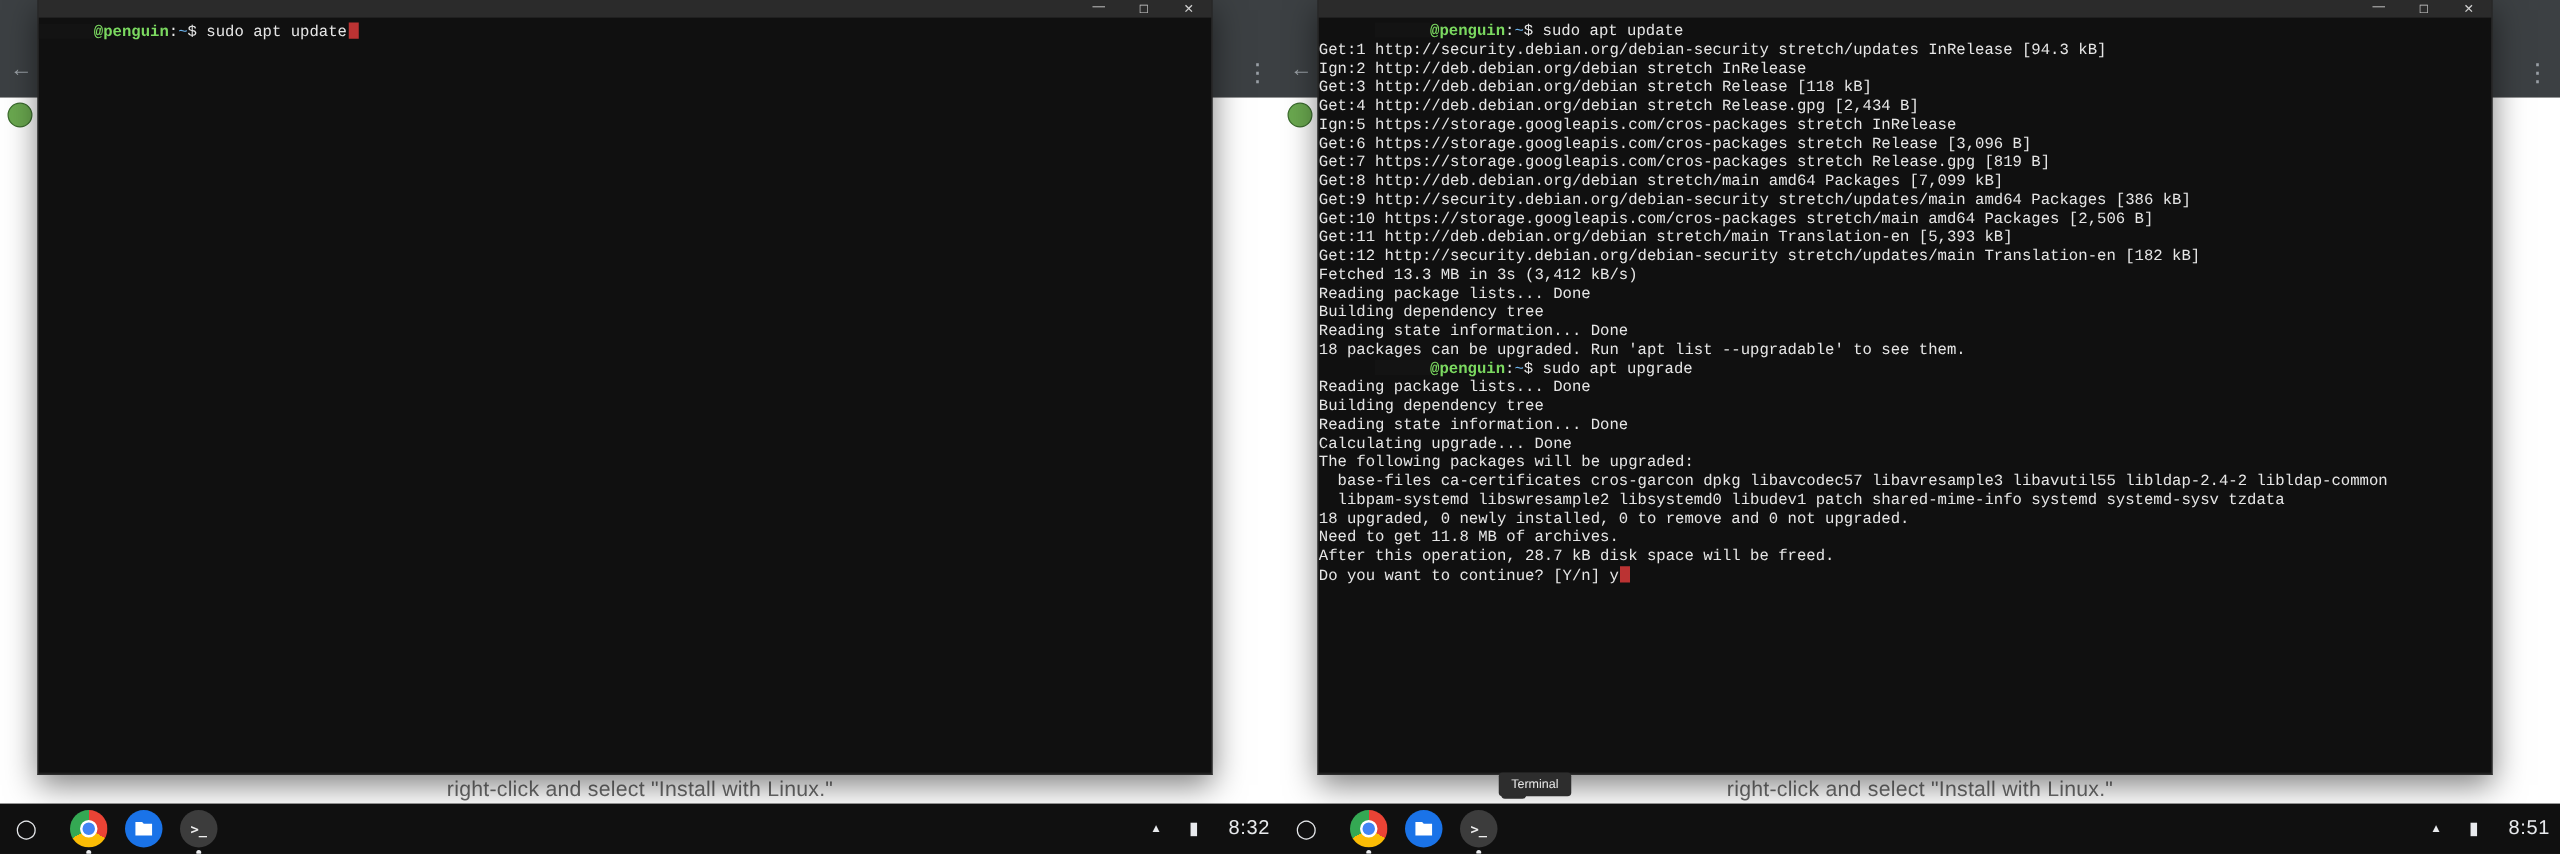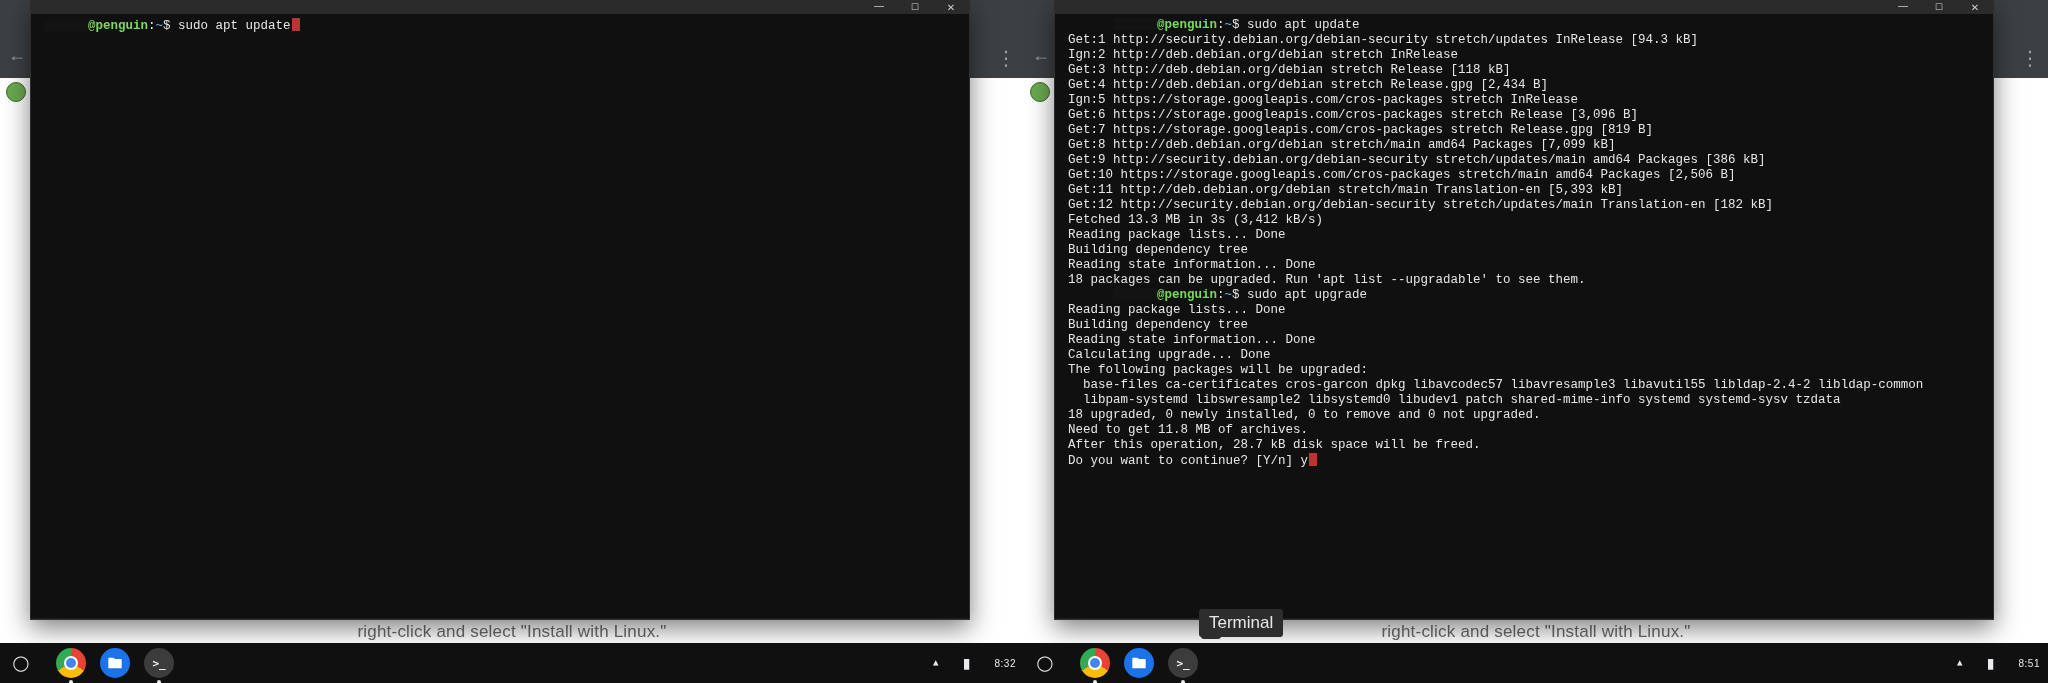--- a/index.html
+++ b/index.html
@@ -54,21 +54,21 @@
   }
   .termwin .wbtn {
     width: 36px; height: 14px; display: flex; align-items: center; justify-content: center;
     color: #d0d0d0; font-size: 11px; font-family: sans-serif;
   }
   .termwin .wbtn.min::before { content: "—"; font-size: 10px; position: relative; top: -2px;}
   .termwin .wbtn.max::before { content: "☐"; font-size: 9px; }
   .termwin .wbtn.close::before { content: "✕"; font-size: 10px; }
   .termbody {
     background: #101010;
-    padding: 4px 13px;
+    padding: 4px 0;
     font-family: "Menlo","Consolas","Liberation Mono",monospace;
     font-size: 12.5px;
     line-height: 15px;
     color: #e6e6e6;
     white-space: pre;
     overflow: hidden;
   }
   .termline { display: block; }
   .host { color: #7bd960; font-weight: bold; }
   .path { color: #6cb2eb; }
@@ -94,31 +94,31 @@
   .shelf .apps { display: flex; gap: 14px; align-items: center; }
   .appicon { width: 30px; height: 30px; border-radius: 50%; display:flex;align-items:center;justify-content:center; position: relative;}
   .appicon.chrome { background: radial-gradient(circle at 50% 50%, #fff 0 6px, transparent 6px), conic-gradient(#ea4335 0 120deg,#fbbc05 120deg 240deg,#34a853 240deg 360deg); }
   .appicon.chrome::after { content:""; position:absolute; width:10px;height:10px;border-radius:50%;background:#4285f4;border:2px solid #fff;}
   .appicon.files { background: #1a73e8; }
   .appicon.files svg { width:16px;height:16px;fill:#fff;}
   .appicon.term  { background: #3c3c3c; }
   .appicon.term::before { content:">_"; color:#eee; font-size:11px; font-family:monospace; font-weight:bold;}
   .appicon .dot { position:absolute; bottom:-6px; left:50%; transform:translateX(-50%); width:4px;height:4px;border-radius:50%; background:#e8eaed;}
   .shelf .spacer { flex: 1; }
-  .shelf .tray { display:flex; align-items:center; gap: 24px; color:#e8eaed; font-size: 10px;}
+  .shelf .tray { display:flex; align-items:center; gap: 24px; color:#e8eaed; font-size: 16px;}
   .tray .wifi::before { content:"▾"; font-size:11px; transform: rotate(180deg); display:inline-block;}
   .tray .bat::before { content:"▮"; font-size:14px;}
   .tray .time { font-family: Arial,sans-serif; letter-spacing:0.5px;}
 
   
   .tooltip {
     position: absolute;
     background: #2d2d2d;
     color: #e6e6e6;
-    font-size: 17px;
+    font-size: 10px;
     padding: 4px 10px;
     border-radius: 3px;
     pointer-events: none;
   }
 
   
   .page-edge-icon {
     position: absolute;
     left: 6px; top: 82px;
     width: 20px; height: 20px;

